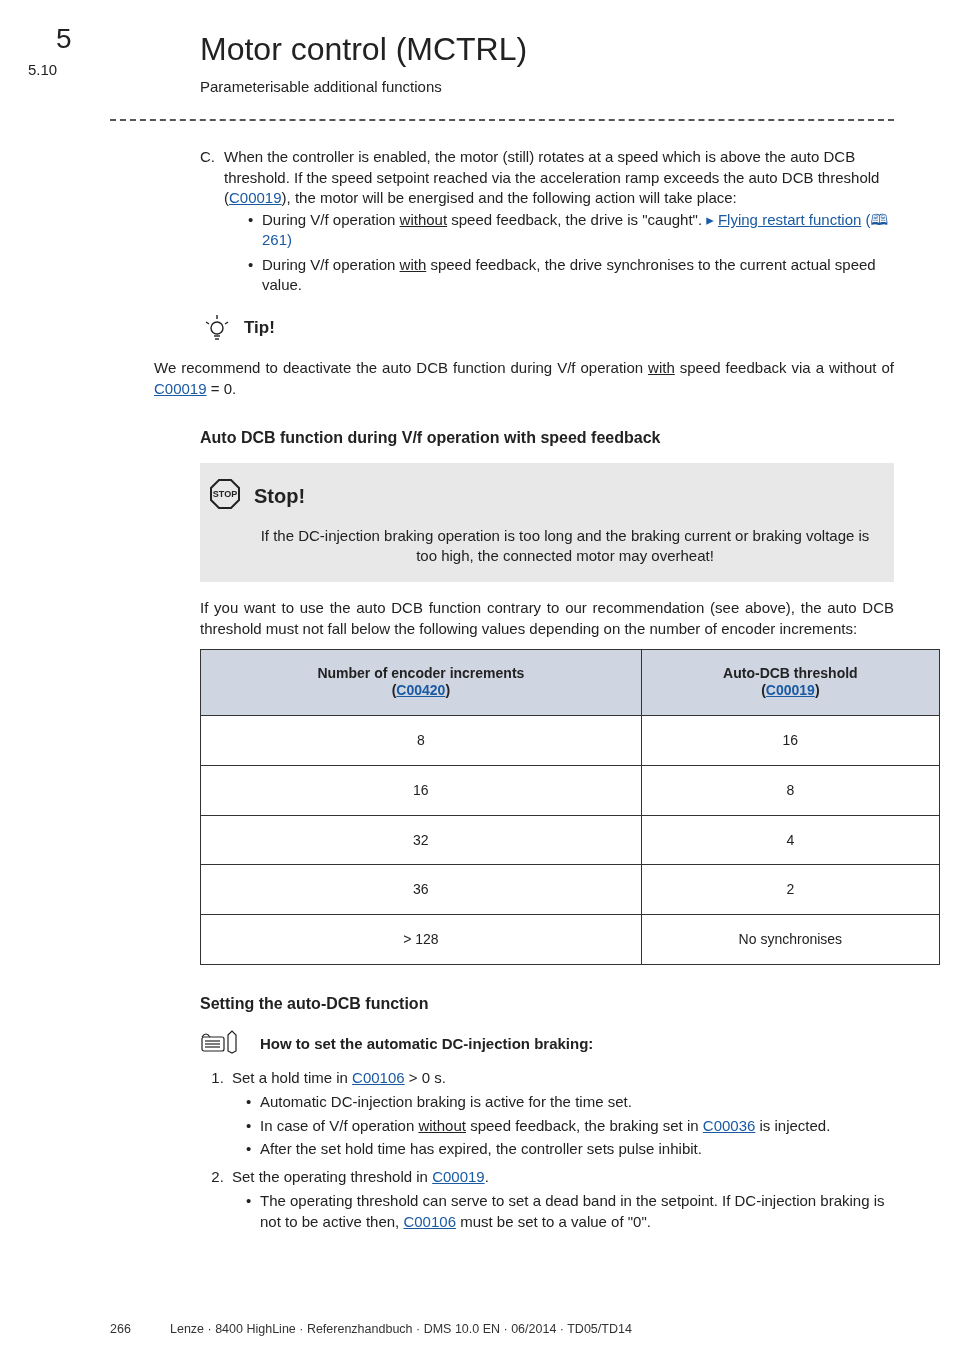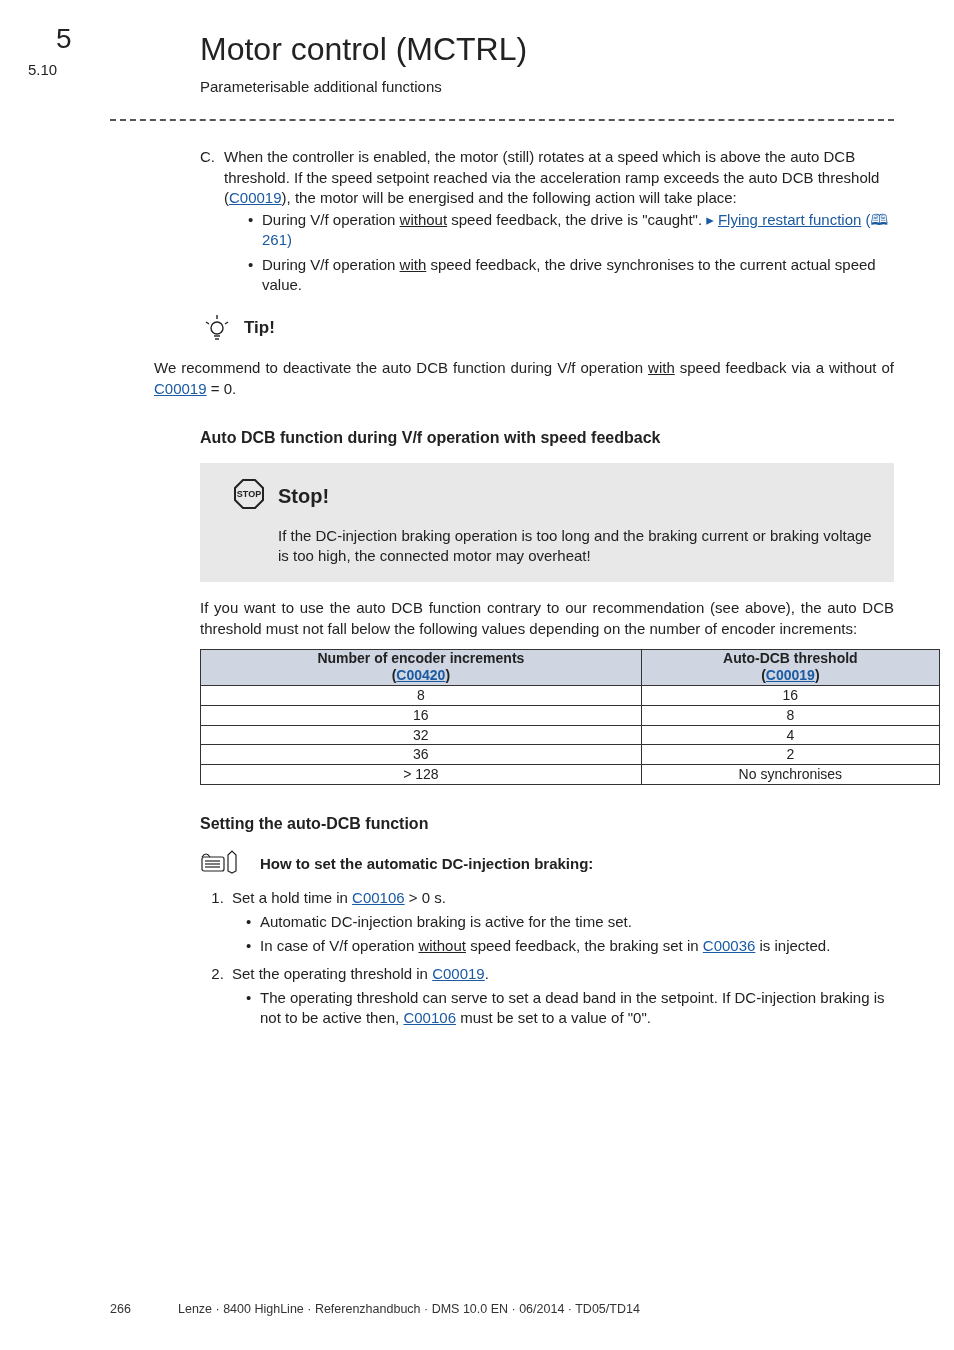--- a/index.html
+++ b/index.html
@@ -105,51 +105,52 @@
 
   .subheading {
     margin: 28px 0 14px 90px;
     font-weight: 700;
     font-size: 16px;
   }
 
   .stopwrap {
     margin: 0 0 16px 90px;
     background: #e8e8e8;
-    padding: 14px 18px 16px 32px;
+    padding: 14px 18px 16px 8px;
     box-sizing: border-box;
   }
   .stophead {
     display: flex;
     align-items: center;
     gap: 12px;
     margin-bottom: 10px;
   }
   .stoptitle {
     font-size: 20px;
     font-weight: 700;
   }
   .stopbody {
     margin-left: 46px;
+    text-align: center;
   }
 
   .para {
     margin: 0 0 10px 90px;
     text-align: justify;
   }
 
   table.grid {
     margin: 6px 0 6px 90px;
     border-collapse: collapse;
     width: 740px;
     font-size: 14px;
   }
   table.grid th, table.grid td {
     border: 1px solid #333;
-    padding: 0 8px;
+    padding: 15px 8px;
     text-align: center;
     vertical-align: middle;
   }
   table.grid th {
     background: #cfd6e2;
     font-weight: 700;
     line-height: 1.25;
   }
   table.grid td { background: #fff; }
 
@@ -183,29 +184,28 @@
   }
   ul.sub > li::before {
     content: "•";
     position: absolute;
     left: 0;
     top: 0;
   }
 
   .footer {
     position: absolute;
-    bottom: 32px;
+    bottom: 12px;
     left: 0;
     width: 954px;
     box-sizing: border-box;
     padding: 0 60px 0 110px;
     display: flex;
     font-size: 12.5px;
     color: #333;
-    gap: 8px;
   }
   .footer .pageno { width: 60px; }
   .footer .foottext { flex: 1; }
 </style>
 </head>
 <body>
 
 <div class="page">
 
   <div class="chapnum">5</div>
@@ -328,20 +328,21 @@
       <span>How to set the automatic DC-injection braking:</span>
     </div>
     <ol class="steps">
       <li>
         <span>Set a hold time in </span><a class="link" href="#">C00106</a><span> &gt; 0 s.</span>
         <ul class="sub">
           <li>Automatic DC-injection braking is active for the time set.</li>
           <li>
             <span>In case of V/f operation </span><span class="underline">without</span><span> speed feedback, the braking set in </span><a class="link" href="#">C00036</a><span> is injected.</span>
           </li>
+          <li>After the set hold time has expired, the controller sets pulse inhibit.</li>
         </ul>
       </li>
       <li>
         <span>Set the operating threshold in </span><a class="link" href="#">C00019</a><span>.</span>
         <ul class="sub">
           <li>
             <span>The operating threshold can serve to set a dead band in the setpoint. If DC-injection braking is not to be active then, </span><a class="link" href="#">C00106</a><span> must be set to a value of "0".</span>
           </li>
         </ul>
       </li>

